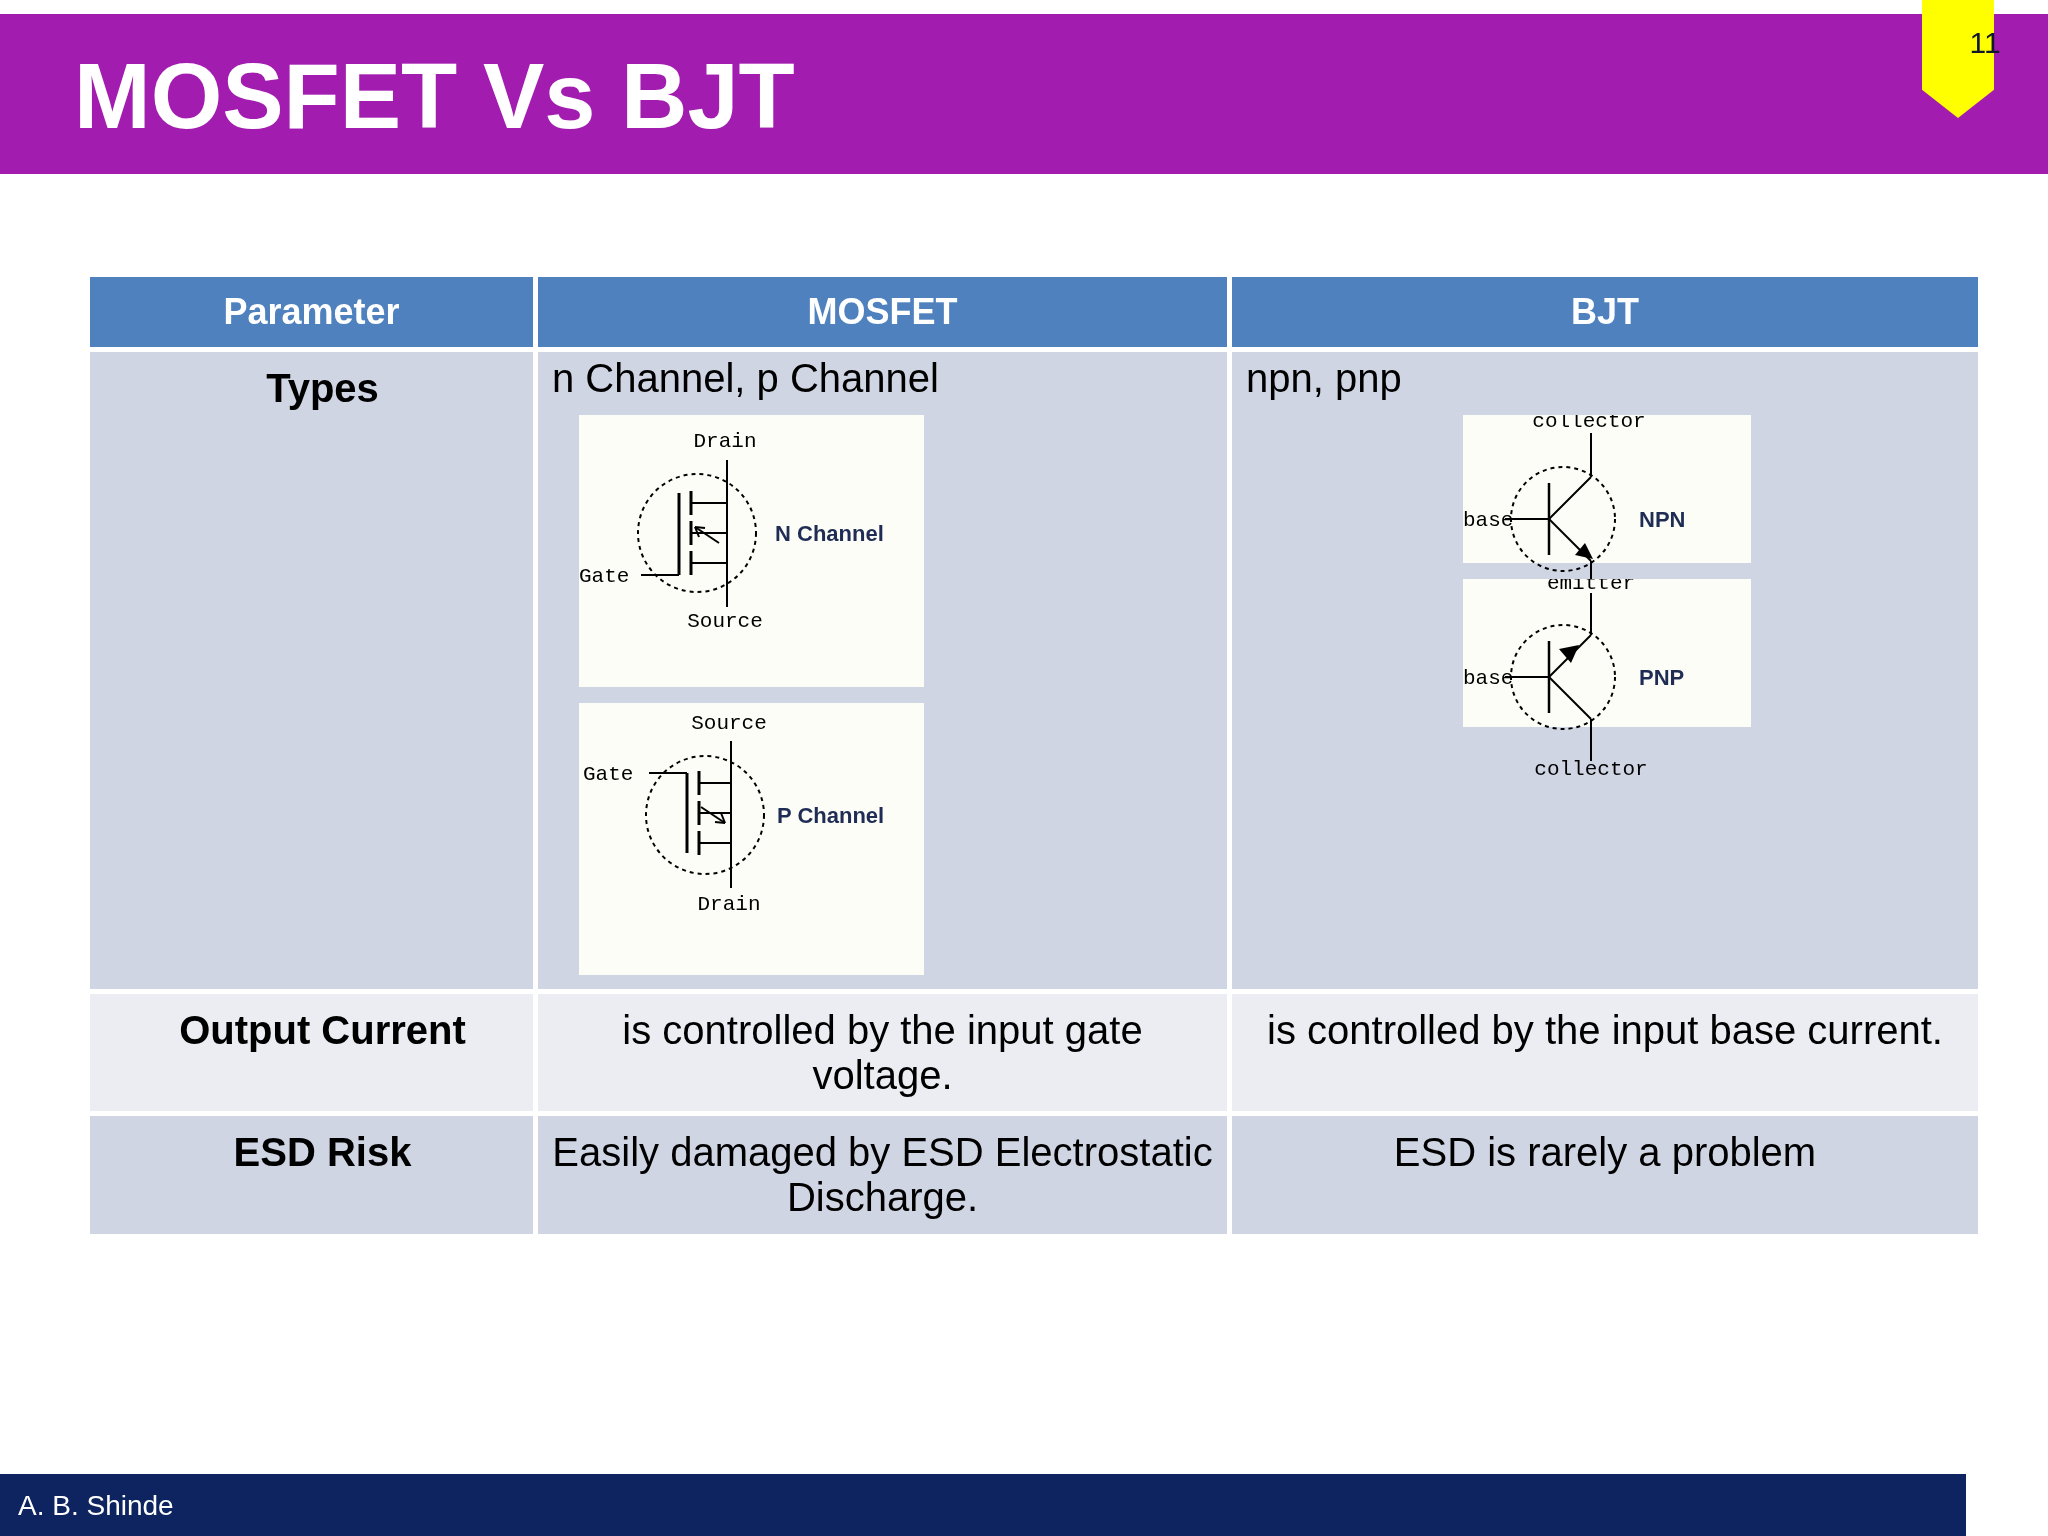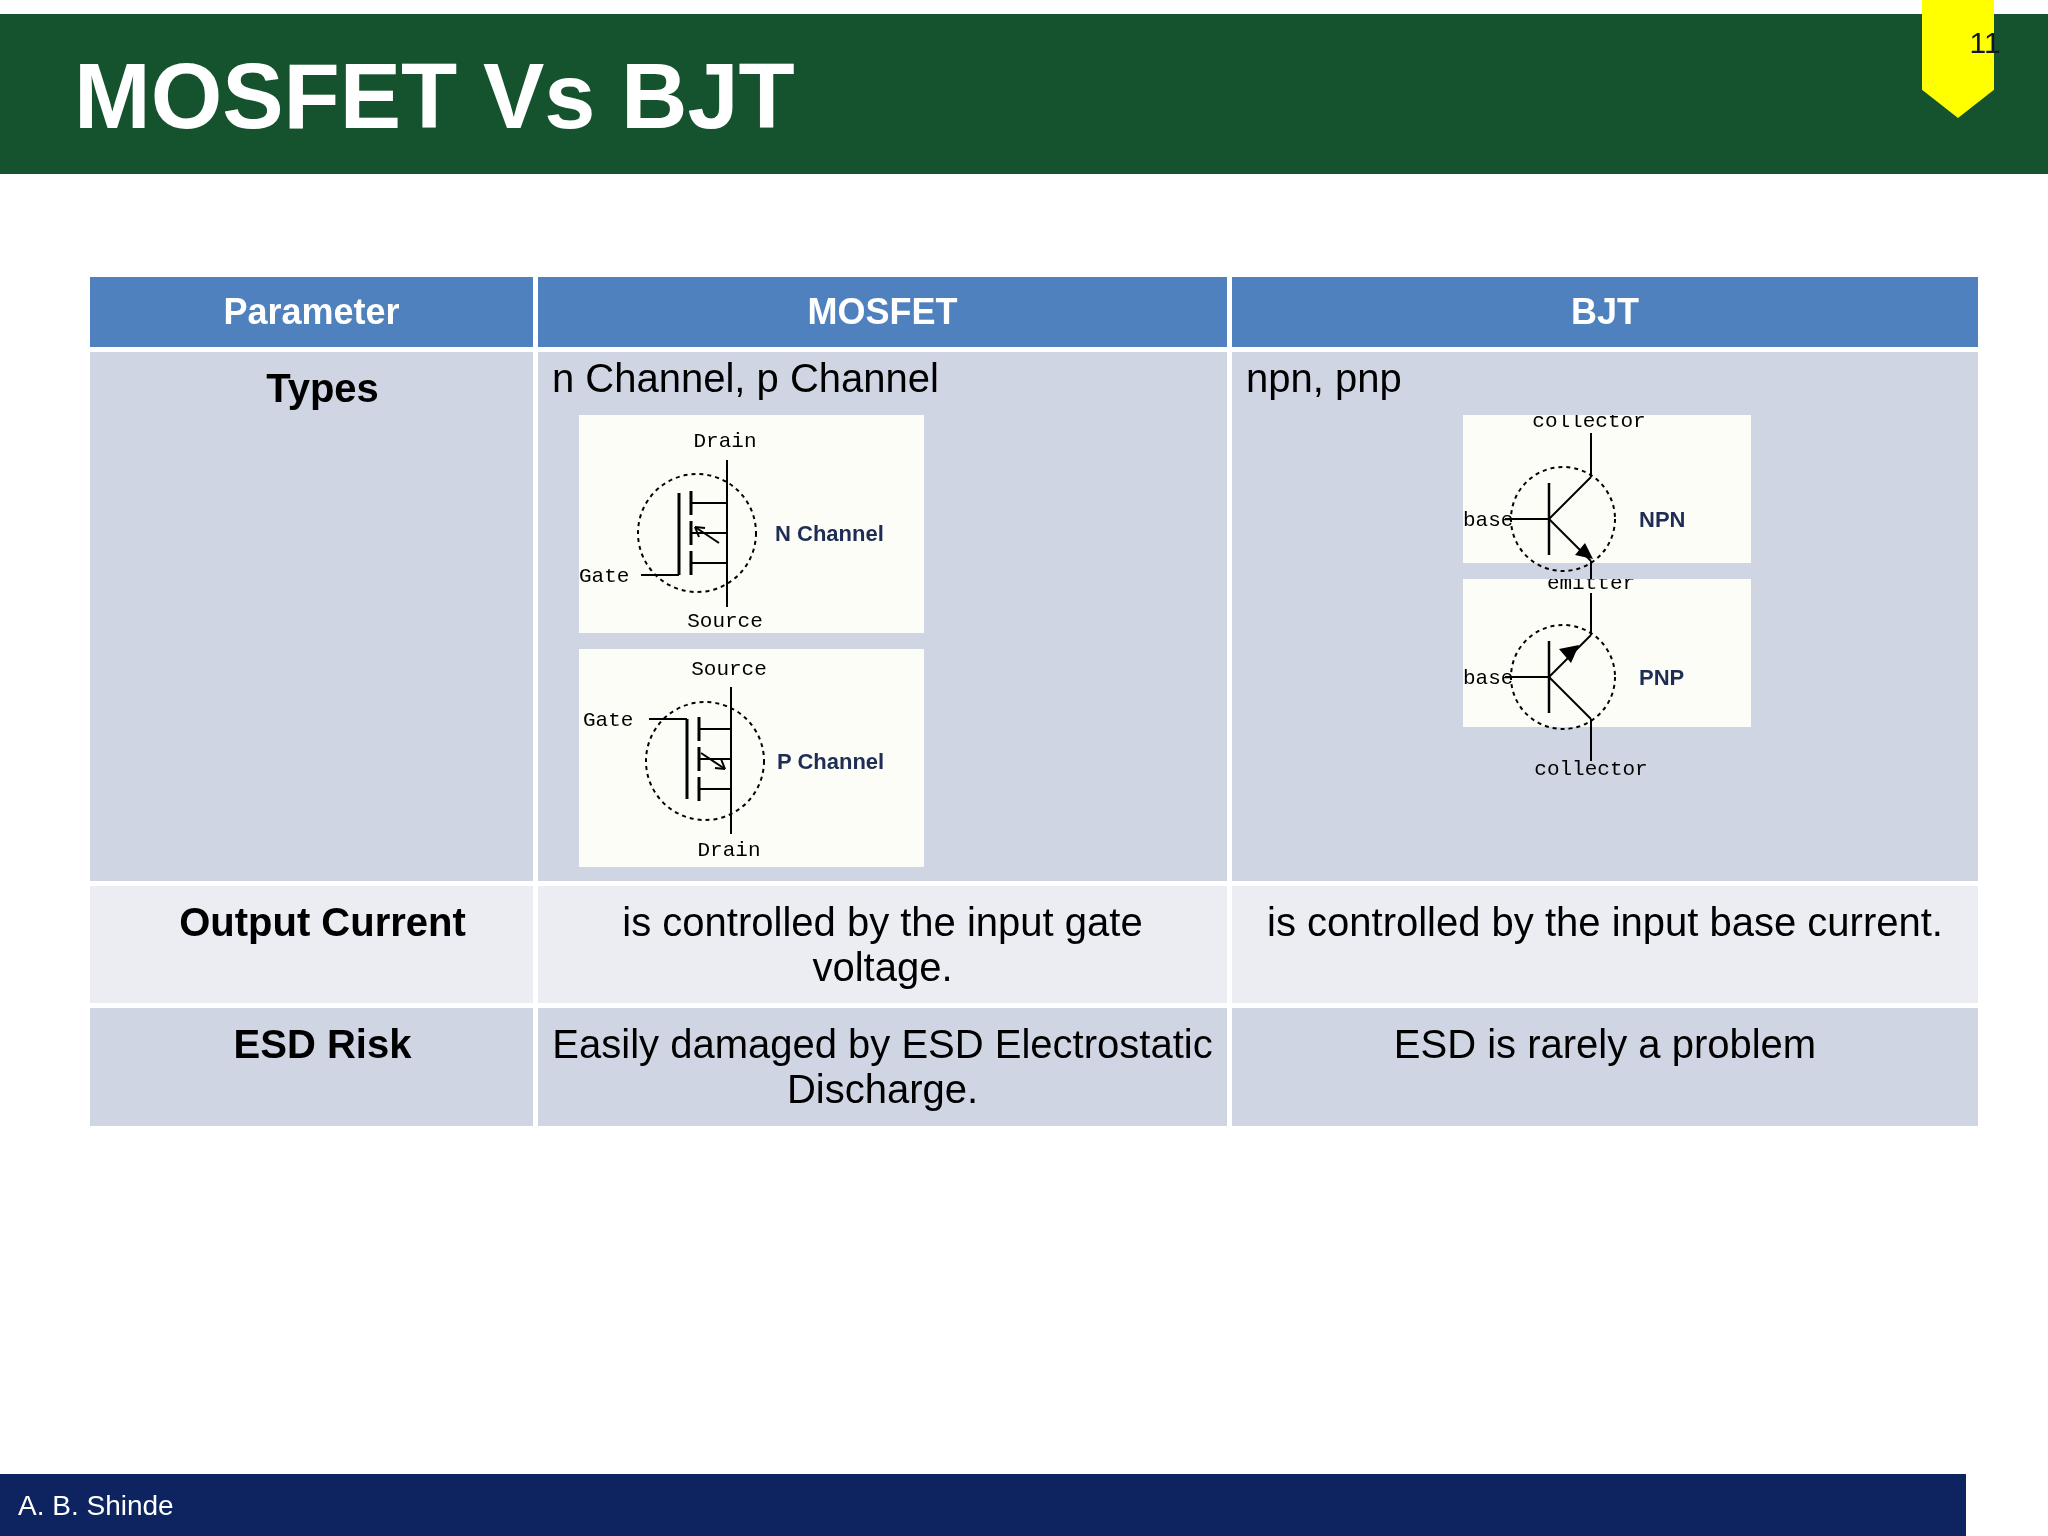--- a/index.html
+++ b/index.html
@@ -15,21 +15,21 @@
     font-family: "Liberation Sans", sans-serif;
   }
 
   
   .title-bar {
     position: absolute;
     left: 0;
     top: 14px;
     width: 2048px;
     height: 160px;
-    background: #14532d;
+    background: #a21caf;
   }
   .title-text {
     position: absolute;
     left: 74px;
     top: 36px;
     font-size: 92px;
     font-weight: bold;
     color: #ffffff;
     letter-spacing: 0px;
     line-height: 1;
@@ -111,21 +111,21 @@
     line-height: 1.12;
   }
   .lead-text { display: block; }
 
   
   .fig {
     background: #fdfdf7;
     margin: 14px auto 0 auto;
     position: relative;
   }
-  .fig-mos { width: 345px; height: 218px; margin-left: 27px; }
+  .fig-mos { width: 345px; height: 272px; margin-left: 27px; }
   .fig-bjt { width: 288px; height: 148px; }
   .fig svg { display: block; }
 
   .chan-label {
     font-family: "Liberation Sans", sans-serif;
     font-weight: bold;
     font-size: 22px;
     fill: #1f2d55;
   }
   .pin-label {

